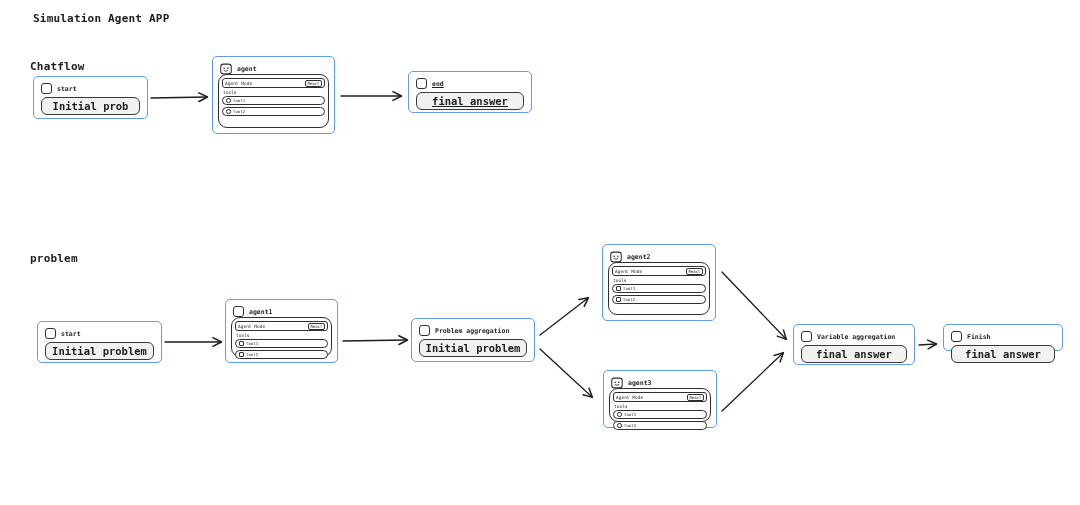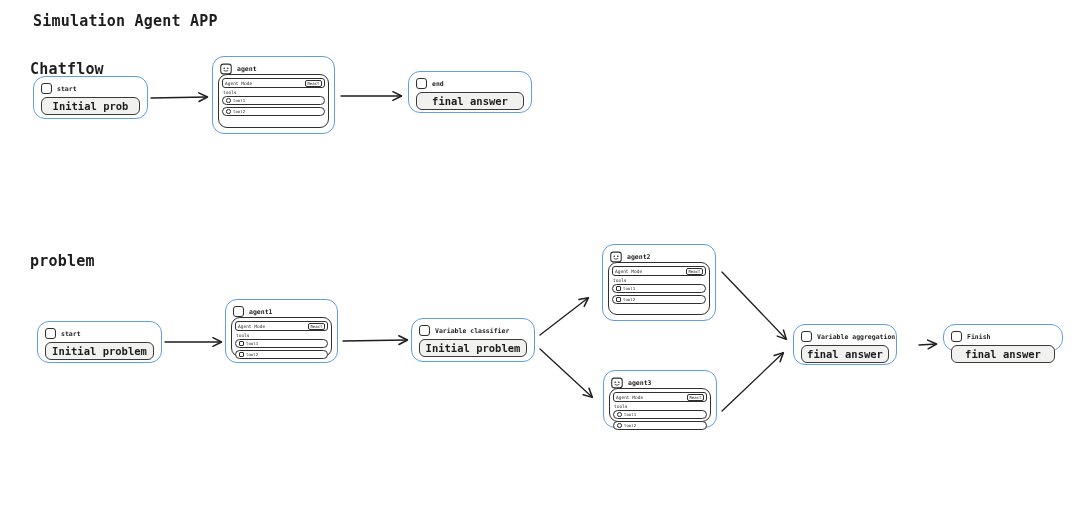--- a/index.html
+++ b/index.html
@@ -2,25 +2,25 @@
 <html style="--node-border: #5f9ee3; --ink: #1e1e1e; --button-fill: #f1f1ef;"><head>
 <meta charset="utf-8">
 <style>
   html,body{margin:0;padding:0;}
   body{
     width:1080px;height:505px;position:relative;overflow:hidden;
     background:#ffffff;color:var(--ink,#1e1e1e);
     font-family:"DejaVu Sans Mono","Liberation Mono",monospace;
   }
   *{box-sizing:border-box;}
-  .canvas-label{position:absolute;font-weight:700;font-size:15px;letter-spacing:.2px;white-space:nowrap;}
+  .canvas-label{position:absolute;font-weight:700;font-size:11px;letter-spacing:.2px;white-space:nowrap;}
   .node{
     position:absolute;background:#fff;
     border:1.4px solid var(--node-border,#5f9ee3);
-    border-radius:12px;padding:5px 7px;
+    border-radius:5px;padding:5px 7px;
   }
   .node-header{display:flex;align-items:center;gap:5px;height:13px;}
   .checkbox{width:11px;height:11px;border:1.2px solid #2f2f2f;border-radius:3px;background:#fff;flex:0 0 auto;}
   .bot-icon{width:12px;height:12px;flex:0 0 auto;}
   .bot-icon svg{display:block;width:100%;height:100%;}
   .node-title{font-size:6.5px;font-weight:700;white-space:nowrap;}
   .value-btn{
     margin-top:2px;height:18px;
     border:1.2px solid #3a3a3a;border-radius:6px;
     background:var(--button-fill,#f1f1ef);
@@ -104,21 +104,21 @@
       <span class="tool-ic round"></span>
       <span class="tool-name">tool1</span>
     </div>
     <div class="tool-row">
       <span class="tool-ic round"></span>
       <span class="tool-name">tool2</span>
     </div>
   </div>
 </div>
 
-<div class="node" style="left:408px;top:71px;width:124px;height:42px;">
+<div class="node" style="left:408px;top:71px;width:124px;height:42px;text-decoration:underline;">
   <div class="node-header">
     <span class="checkbox"></span>
     <span class="node-title">end</span>
   </div>
   <div class="value-btn">final answer</div>
 </div>
 
 <div class="node" style="left:37px;top:321px;width:125px;height:42px;">
   <div class="node-header">
     <span class="checkbox"></span>
@@ -145,21 +145,21 @@
     <div class="tool-row">
       <span class="tool-ic square"></span>
       <span class="tool-name">tool2</span>
     </div>
   </div>
 </div>
 
 <div class="node" style="left:411px;top:318px;width:124px;height:44px;">
   <div class="node-header">
     <span class="checkbox"></span>
-    <span class="node-title">Variable classifier</span>
+    <span class="node-title">Problem aggregation</span>
   </div>
   <div class="value-btn">Initial problem</div>
 </div>
 
 <div class="node" style="left:602px;top:244px;width:114px;height:77px;">
   <div class="node-header">
     <span class="bot-icon">
       <svg viewBox="0 0 16 16">
           <rect x="1" y="1.5" width="14" height="13" rx="3.5" fill="none" stroke="#2f2f2f" stroke-width="1.4"></rect>
           <circle cx="5.6" cy="7" r="1.1" fill="#2f2f2f"></circle>
@@ -208,21 +208,21 @@
       <span class="tool-ic round"></span>
       <span class="tool-name">tool1</span>
     </div>
     <div class="tool-row">
       <span class="tool-ic round"></span>
       <span class="tool-name">tool2</span>
     </div>
   </div>
 </div>
 
-<div class="node" style="left:793px;top:324px;width:104px;height:41px;">
+<div class="node" style="left:793px;top:324px;width:122px;height:41px;">
   <div class="node-header">
     <span class="checkbox"></span>
     <span class="node-title">Variable aggregation</span>
   </div>
   <div class="value-btn">final answer</div>
 </div>
 
 <div class="node" style="left:943px;top:324px;width:120px;height:27px;">
   <div class="node-header">
     <span class="checkbox"></span>

